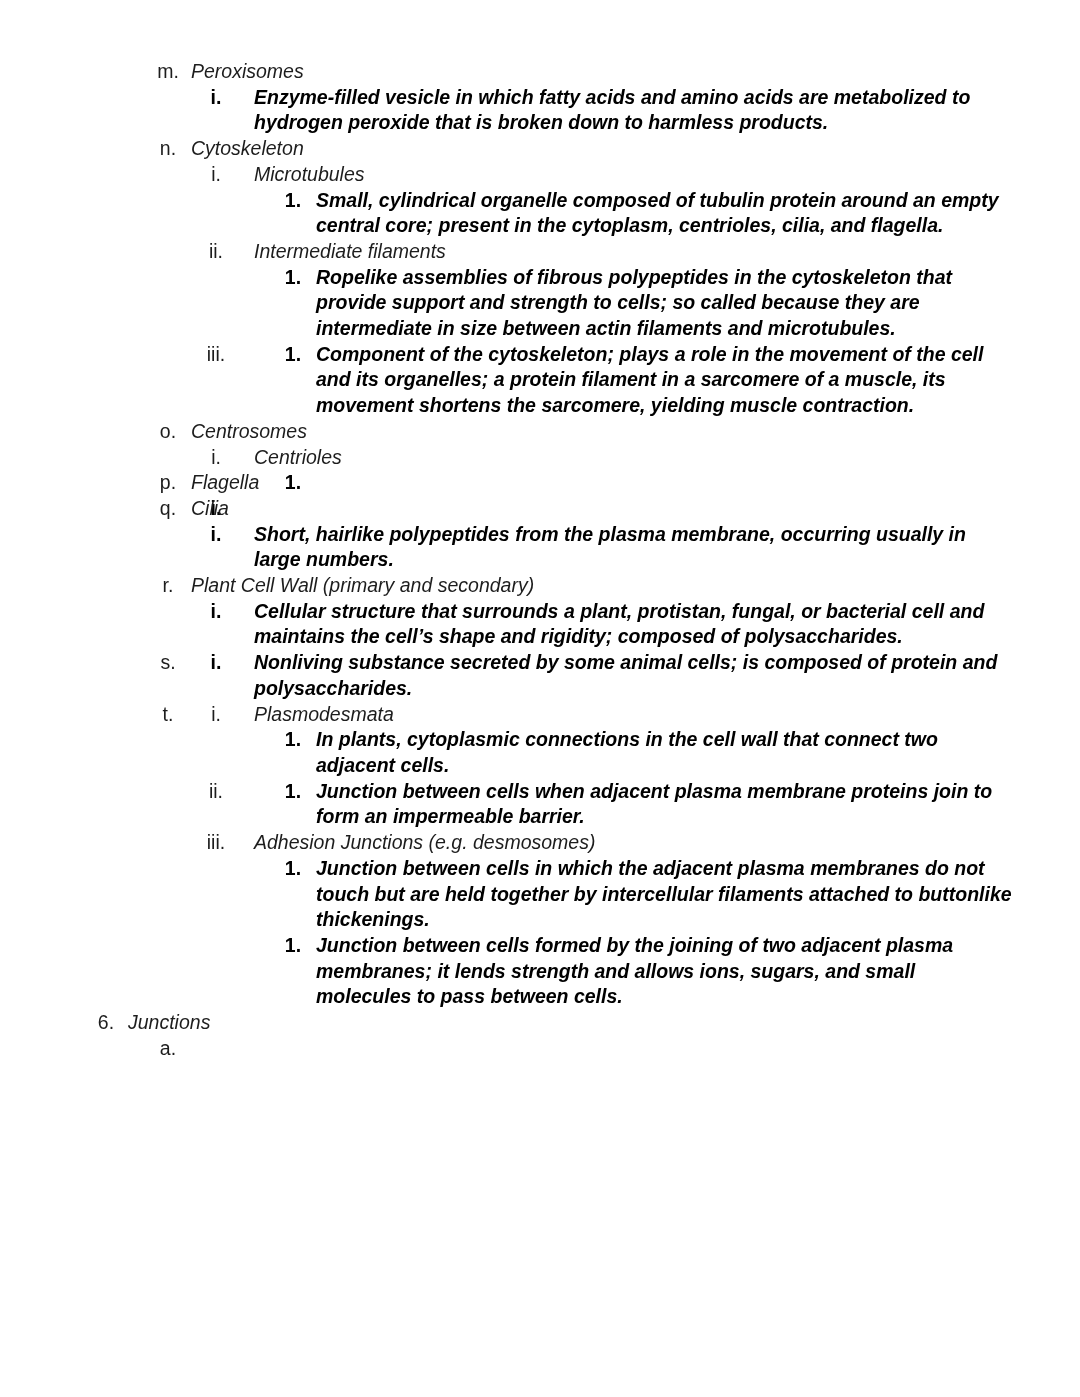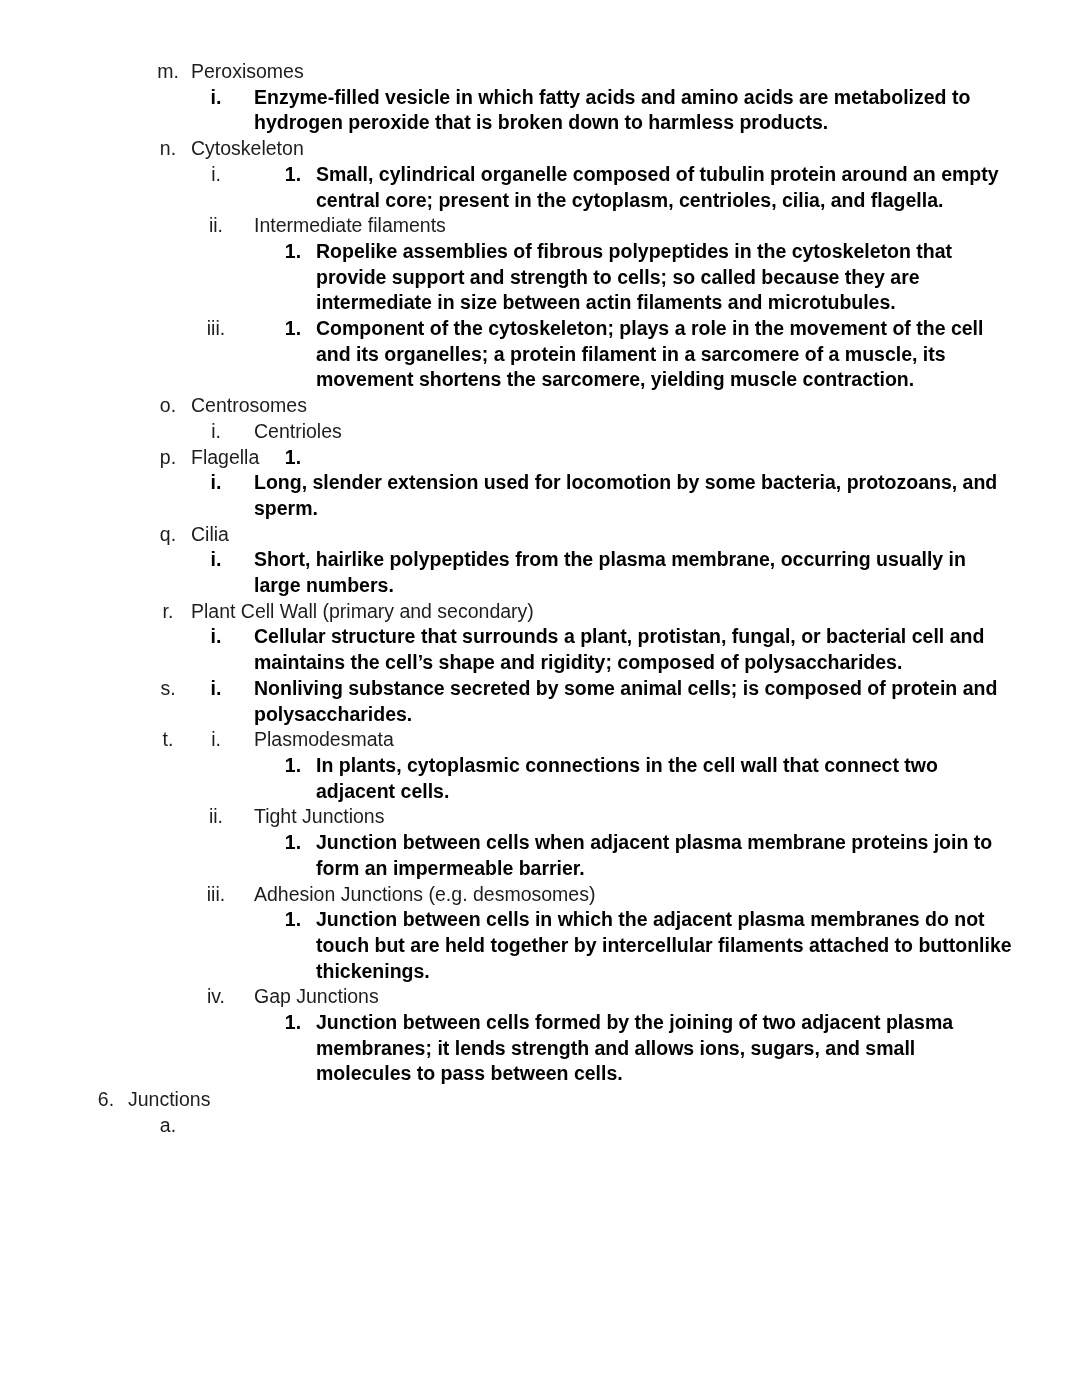--- a/index.html
+++ b/index.html
@@ -42,41 +42,42 @@
   .l1 { padding-left: 191px; }
   .l1 .marker { left: 128px; }  
   .l2 { padding-left: 254px; }
   .l2 .marker { left: 176px; }  
   .l3 { padding-left: 316px; }
   .l3 .marker { left: 253px; }  
   .bold {
     font-weight: bold;
     color: #000000;
   }
-  .txt { display: block; }
+  .txt { display: block; font-style: italic; }
 </style>
 </head>
 <body>
 
 <div class="page">
   <div class="outline" id="outline">
       <div class="item l1">
         <span class="marker">m.</span>
         <span class="txt">Peroxisomes</span>
       </div>
       <div class="item l2 bold">
         <span class="marker">i.</span>
         <span class="txt">Enzyme-filled vesicle in which fatty acids and amino acids are metabolized to hydrogen peroxide that is broken down to harmless products.</span>
       </div>
       <div class="item l1">
         <span class="marker">n.</span>
         <span class="txt">Cytoskeleton</span>
       </div>
       <div class="item l2">
         <span class="marker">i.</span>
+        <span class="txt">Microtubules</span>
       </div>
       <div class="item l3 bold">
         <span class="marker">1.</span>
         <span class="txt">Small, cylindrical organelle composed of tubulin protein around an empty central core; present in the cytoplasm, centrioles, cilia, and flagella.</span>
       </div>
       <div class="item l2">
         <span class="marker">ii.</span>
         <span class="txt">Intermediate filaments</span>
       </div>
       <div class="item l3 bold">
@@ -100,21 +101,20 @@
       </div>
       <div class="item l3 bold">
         <span class="marker">1.</span>
       </div>
       <div class="item l1">
         <span class="marker">p.</span>
         <span class="txt">Flagella</span>
       </div>
       <div class="item l2 bold">
         <span class="marker">i.</span>
-        <span class="txt">Long, slender extension used for locomotion by some bacteria, protozoans, and sperm.</span>
       </div>
       <div class="item l1">
         <span class="marker">q.</span>
         <span class="txt">Cilia</span>
       </div>
       <div class="item l2 bold">
         <span class="marker">i.</span>
         <span class="txt">Short, hairlike polypeptides from the plasma membrane, occurring usually in large numbers.</span>
       </div>
       <div class="item l1">
@@ -138,37 +138,32 @@
       <div class="item l2">
         <span class="marker">i.</span>
         <span class="txt">Plasmodesmata</span>
       </div>
       <div class="item l3 bold">
         <span class="marker">1.</span>
         <span class="txt">In plants, cytoplasmic connections in the cell wall that connect two adjacent cells.</span>
       </div>
       <div class="item l2">
         <span class="marker">ii.</span>
-        <span class="txt">Tight Junctions</span>
       </div>
       <div class="item l3 bold">
         <span class="marker">1.</span>
         <span class="txt">Junction between cells when adjacent plasma membrane proteins join to form an impermeable barrier.</span>
       </div>
       <div class="item l2">
         <span class="marker">iii.</span>
         <span class="txt">Adhesion Junctions (e.g. desmosomes)</span>
       </div>
       <div class="item l3 bold">
         <span class="marker">1.</span>
         <span class="txt">Junction between cells in which the adjacent plasma membranes do not touch but are held together by intercellular filaments attached to buttonlike thickenings.</span>
-      </div>
-      <div class="item l2">
-        <span class="marker">iv.</span>
-        <span class="txt">Gap Junctions</span>
       </div>
       <div class="item l3 bold">
         <span class="marker">1.</span>
         <span class="txt">Junction between cells formed by the joining of two adjacent plasma membranes; it lends strength and allows ions, sugars, and small molecules to pass between cells.</span>
       </div>
       <div class="item l0">
         <span class="marker">6.</span>
         <span class="txt">Junctions</span>
       </div>
       <div class="item l1">

